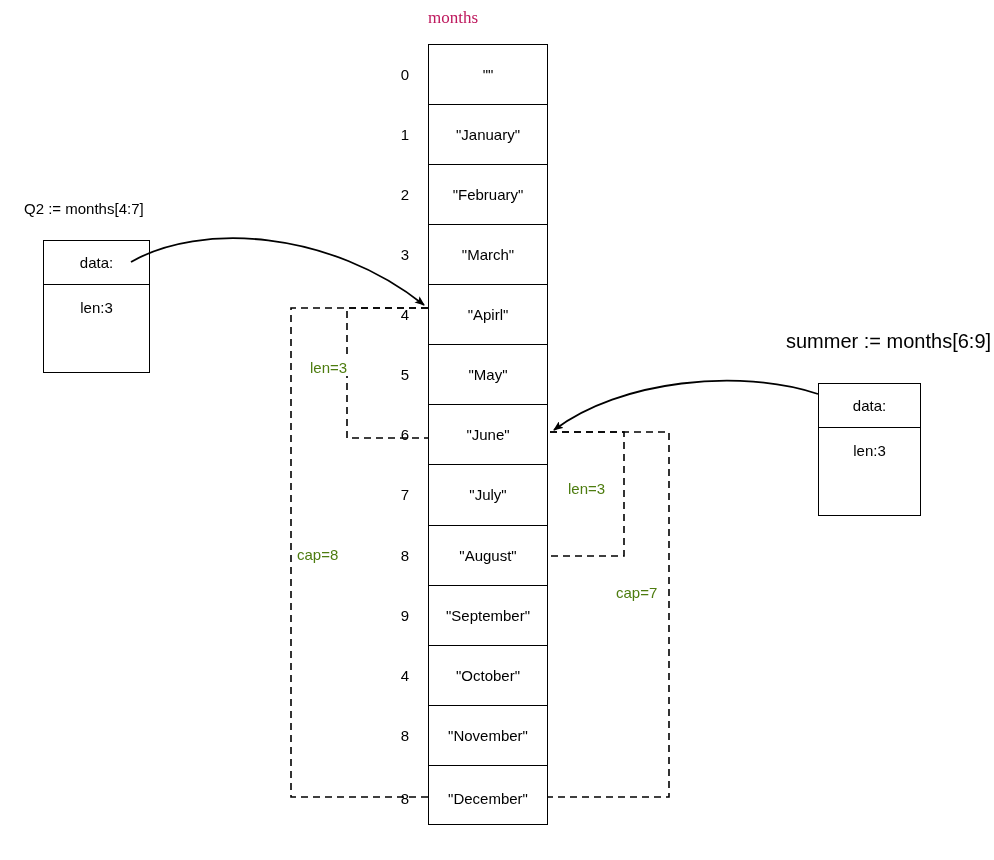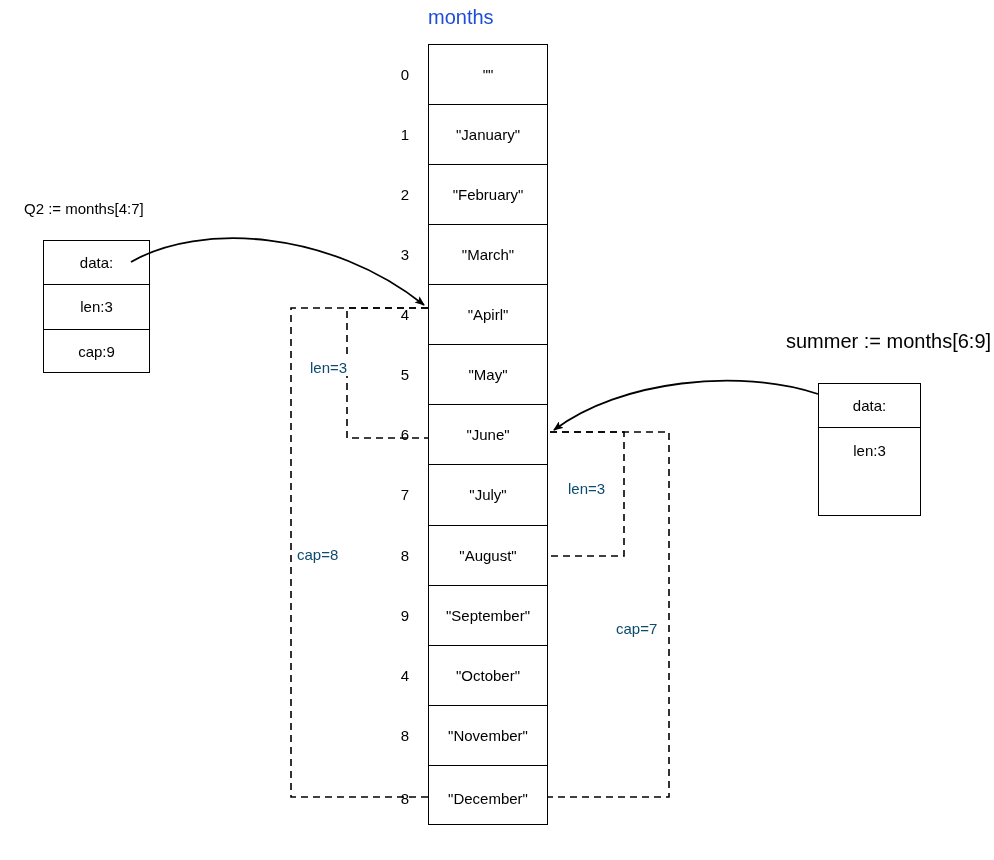--- a/index.html
+++ b/index.html
@@ -18,24 +18,25 @@
     height: 860px;
     overflow: hidden;
     background: #ffffff;
   }
   .abs { position: absolute; }
 
   
   #months-title {
     left: 428px;
     top: 8px;
-    font-size: 20px;
+    font-size: 17px;
     line-height: 19px;
-    color: #1d4ed8;
-    white-space: nowrap;
+    color: #be185d;
+    white-space: nowrap;
+    font-family: Liberation Serif, serif;
   }
   #months-table {
     left: 428px;
     top: 44px;
     width: 120px;
     height: 781px;
     border: 1.6px solid #000;
     box-sizing: border-box;
   }
   .cell {
@@ -89,29 +90,29 @@
 
   #q2-box   { left: 43px;  top: 240px; width: 107px; height: 133px; }
   #q2-label { left: 24px;  top: 200px; font-size: 15px; white-space: nowrap; }
 
   #summer-box   { left: 818px; top: 383px; width: 103px; height: 133px; }
   #summer-label { left: 786px; top: 330px; font-size: 20px; white-space: nowrap; }
 
   
   .ann {
     font-size: 15px;
-    color: #0c4a6e;
+    color: #4d7c0f;
     white-space: nowrap;
     background: #ffffff;
     padding: 0 2px;
   }
   #ann-q2-len     { left: 308px; top: 359px; }
   #ann-q2-cap     { left: 295px; top: 546px; }
   #ann-sum-len    { left: 566px; top: 480px; }
-  #ann-sum-cap    { left: 614px; top: 620px; }
+  #ann-sum-cap    { left: 614px; top: 584px; }
 
   svg#overlay {
     position: absolute;
     left: 0; top: 0;
     width: 994px;
     height: 860px;
     pointer-events: none;
   }
 </style>
 </head>
@@ -173,21 +174,20 @@
     <div class="cell last-cell">
       <span class="idx last-idx">8</span>
       <span>"December"</span>
     </div>
   </div>
 
   <div class="abs" id="q2-label">Q2 := months[4:7]</div>
   <div class="abs hdrbox" id="q2-box">
     <div class="row">data:</div>
     <div class="row">len:3</div>
-    <div class="row">cap:9</div>
   </div>
 
   <div class="abs" id="summer-label">summer := months[6:9]</div>
   <div class="abs hdrbox" id="summer-box">
     <div class="row">data:</div>
     <div class="row">len:3</div>
   </div>
 
   <svg id="overlay" viewBox="0 0 994 860" xmlns="http://www.w3.org/2000/svg">
 

